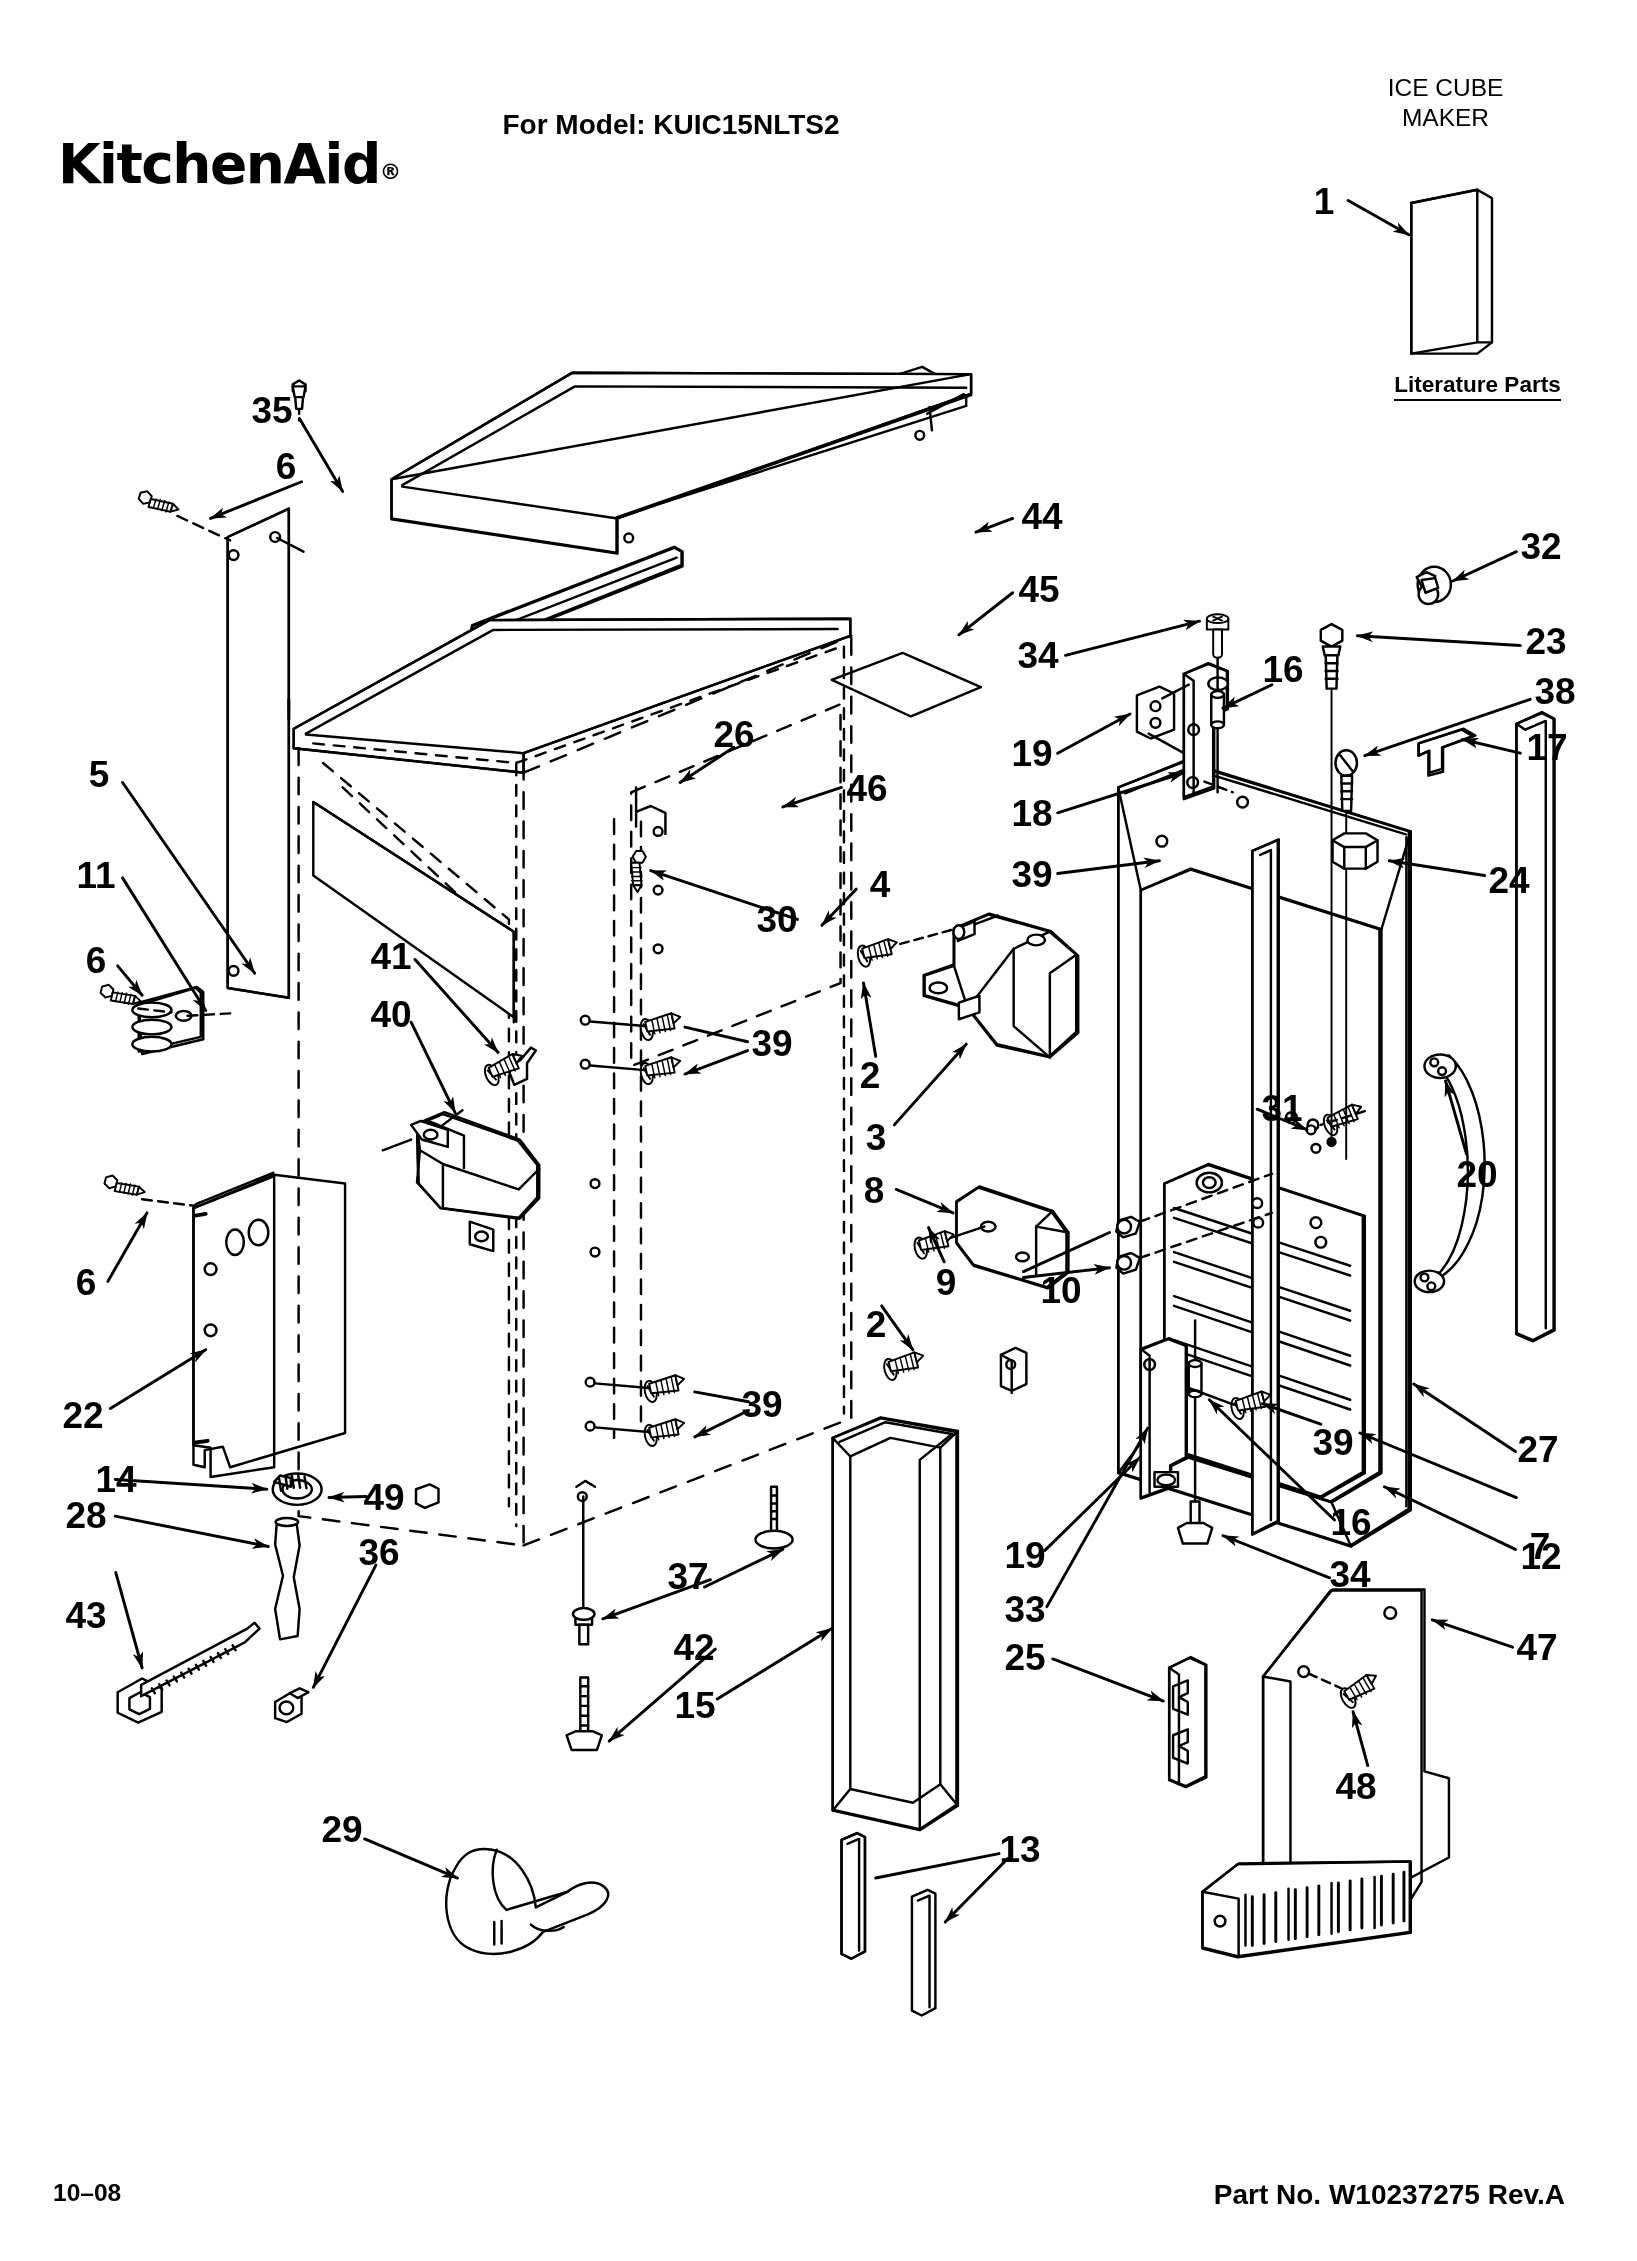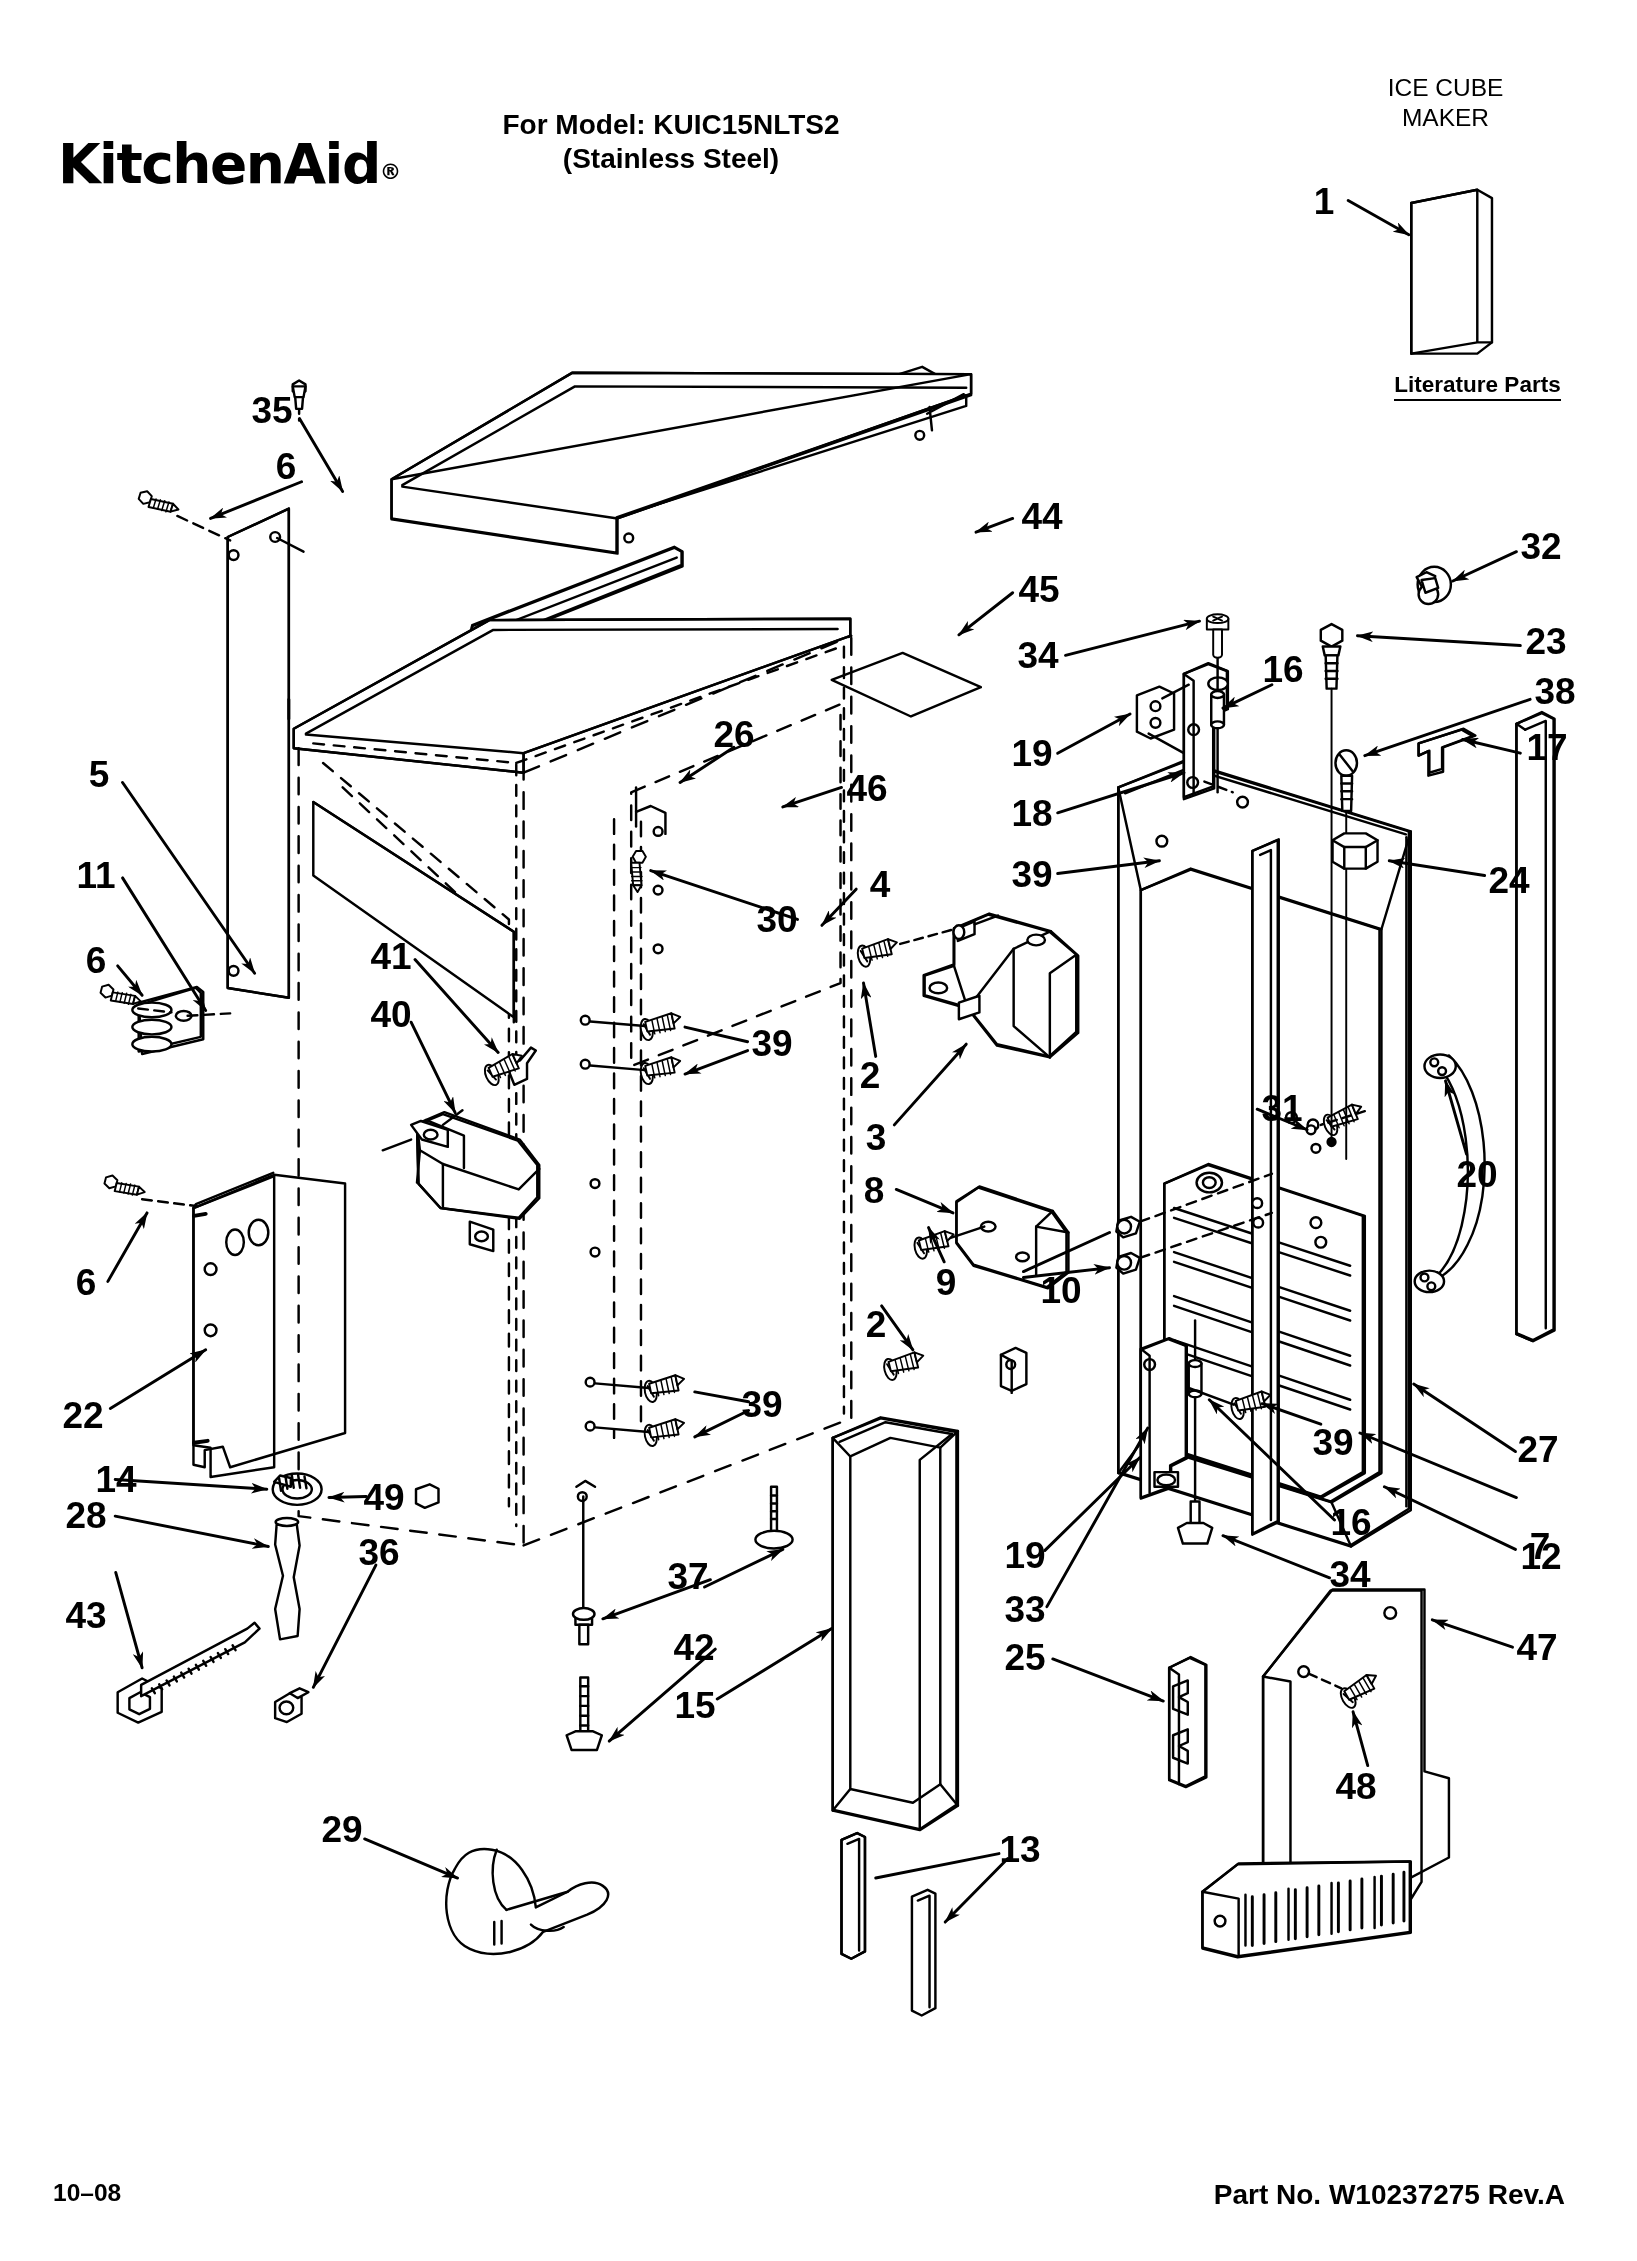--- a/index.html
+++ b/index.html
@@ -28,21 +28,20 @@
   
   #art{position:absolute;left:0;top:0;width:1638px;height:2261px;}
 </style>
 </head>
 <body>
 
 <div class="abs" id="logo"><span>KitchenAid</span><span class="reg">®</span></div>
 
 <div class="abs" id="title-block">
   <div class="l1">For Model: KUIC15NLTS2</div>
-  <div class="l2">(Stainless Steel)</div>
 </div>
 
 <div class="abs" id="section-title">
   <div>ICE CUBE</div>
   <div>MAKER</div>
 </div>
 
 <div class="abs" id="lit-label"><span>Literature Parts</span></div>
 
 <div class="abs" id="foot-left">10–08</div>

